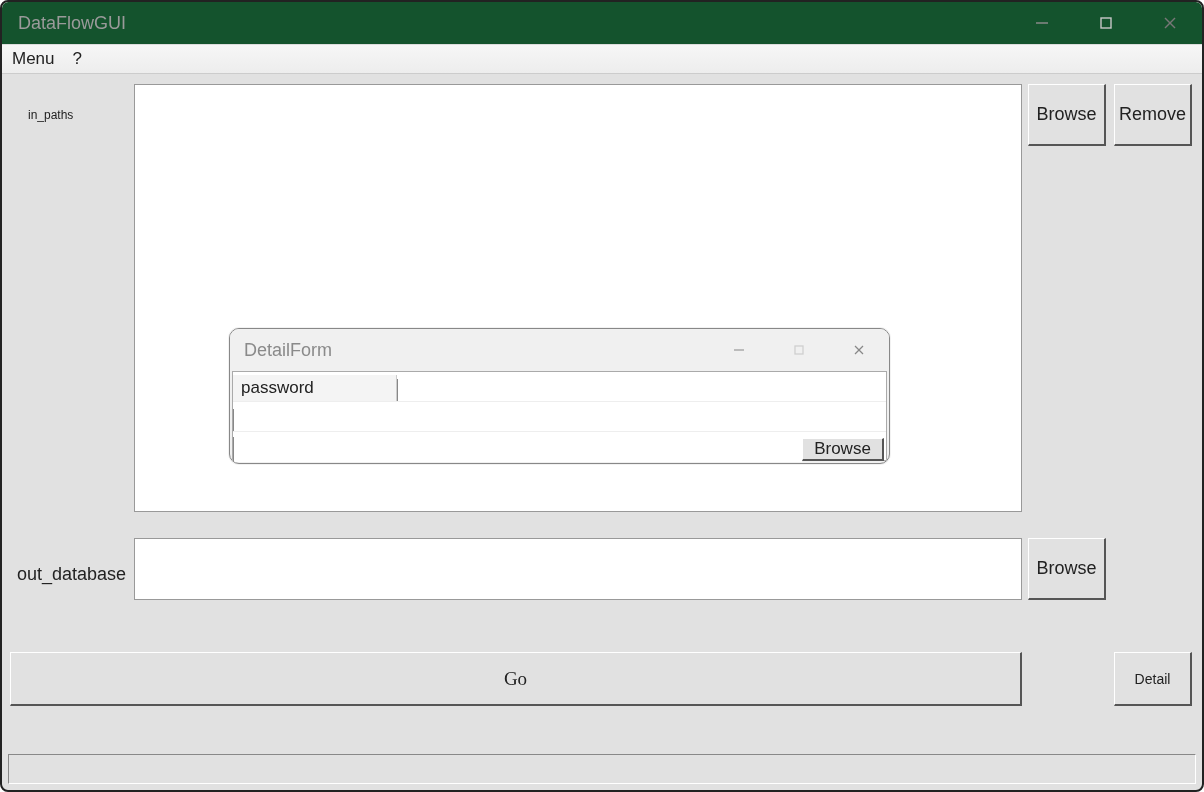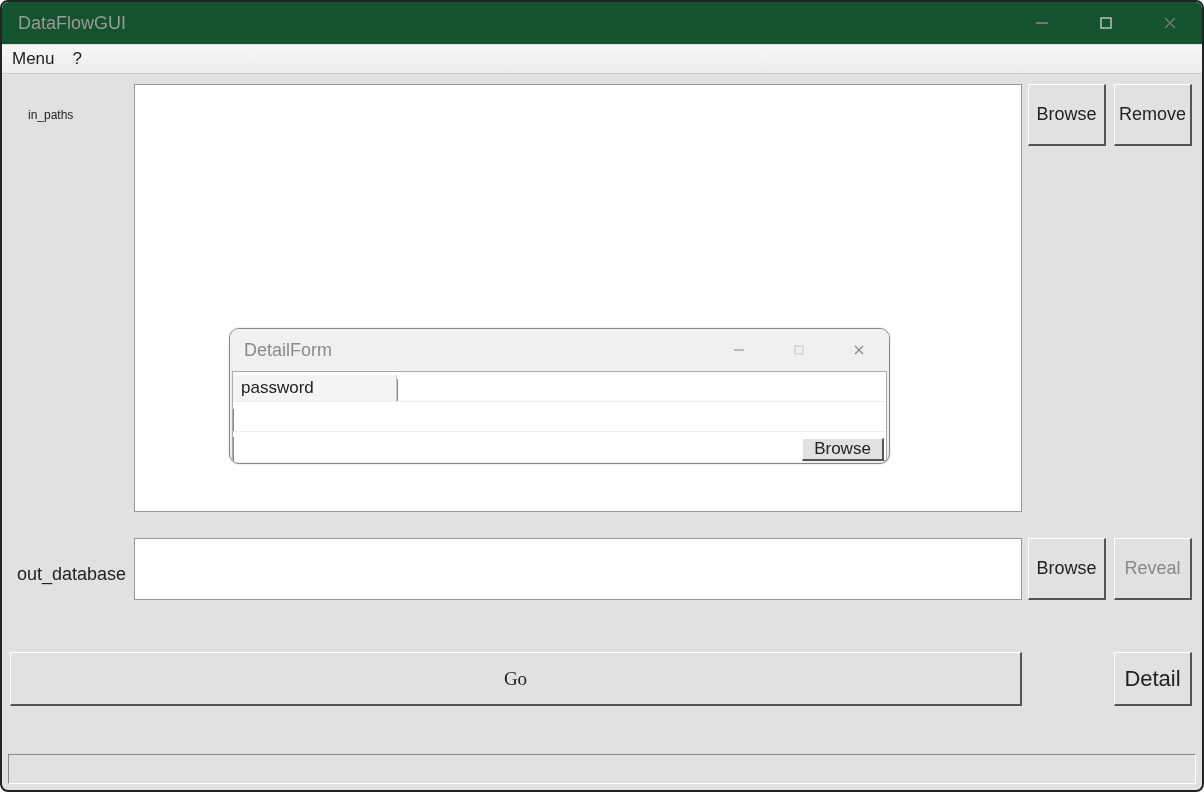--- a/index.html
+++ b/index.html
@@ -138,21 +138,21 @@
   }
   .btn-detail {
     position: absolute;
     left: 1110px; top: 576px;
     width: 78px; height: 54px;
     background: #e1e1e1;
     border-top: 1px solid #fff;
     border-left: 1px solid #fff;
     border-right: 2px solid #555;
     border-bottom: 2px solid #555;
-    font-size: 22px;
+    font-size: 14px;
     display: flex;
     align-items: center;
     justify-content: center;
   }
 
   
   .statusbar {
     position: absolute;
     left: 4px; right: 4px;
     bottom: 4px;
@@ -287,21 +287,20 @@
   <div class="client">
 
     <div class="label-in-paths">in_paths</div>
     <div class="in-paths-listbox"></div>
     <div class="btn btn-browse1">Browse</div>
     <div class="btn btn-remove">Remove</div>
 
     <div class="label-out-db">out_database</div>
     <input class="out-db-input" type="text" value="" style="">
     <div class="btn btn-browse2">Browse</div>
-    <div class="btn btn-reveal">Reveal</div>
 
     <div class="btn-go">Go</div>
     <div class="btn-detail">Detail</div>
 
     <div class="statusbar"></div>
   </div>
 </div>
 
 <div class="dialog">
   <div class="dialog-titlebar">

